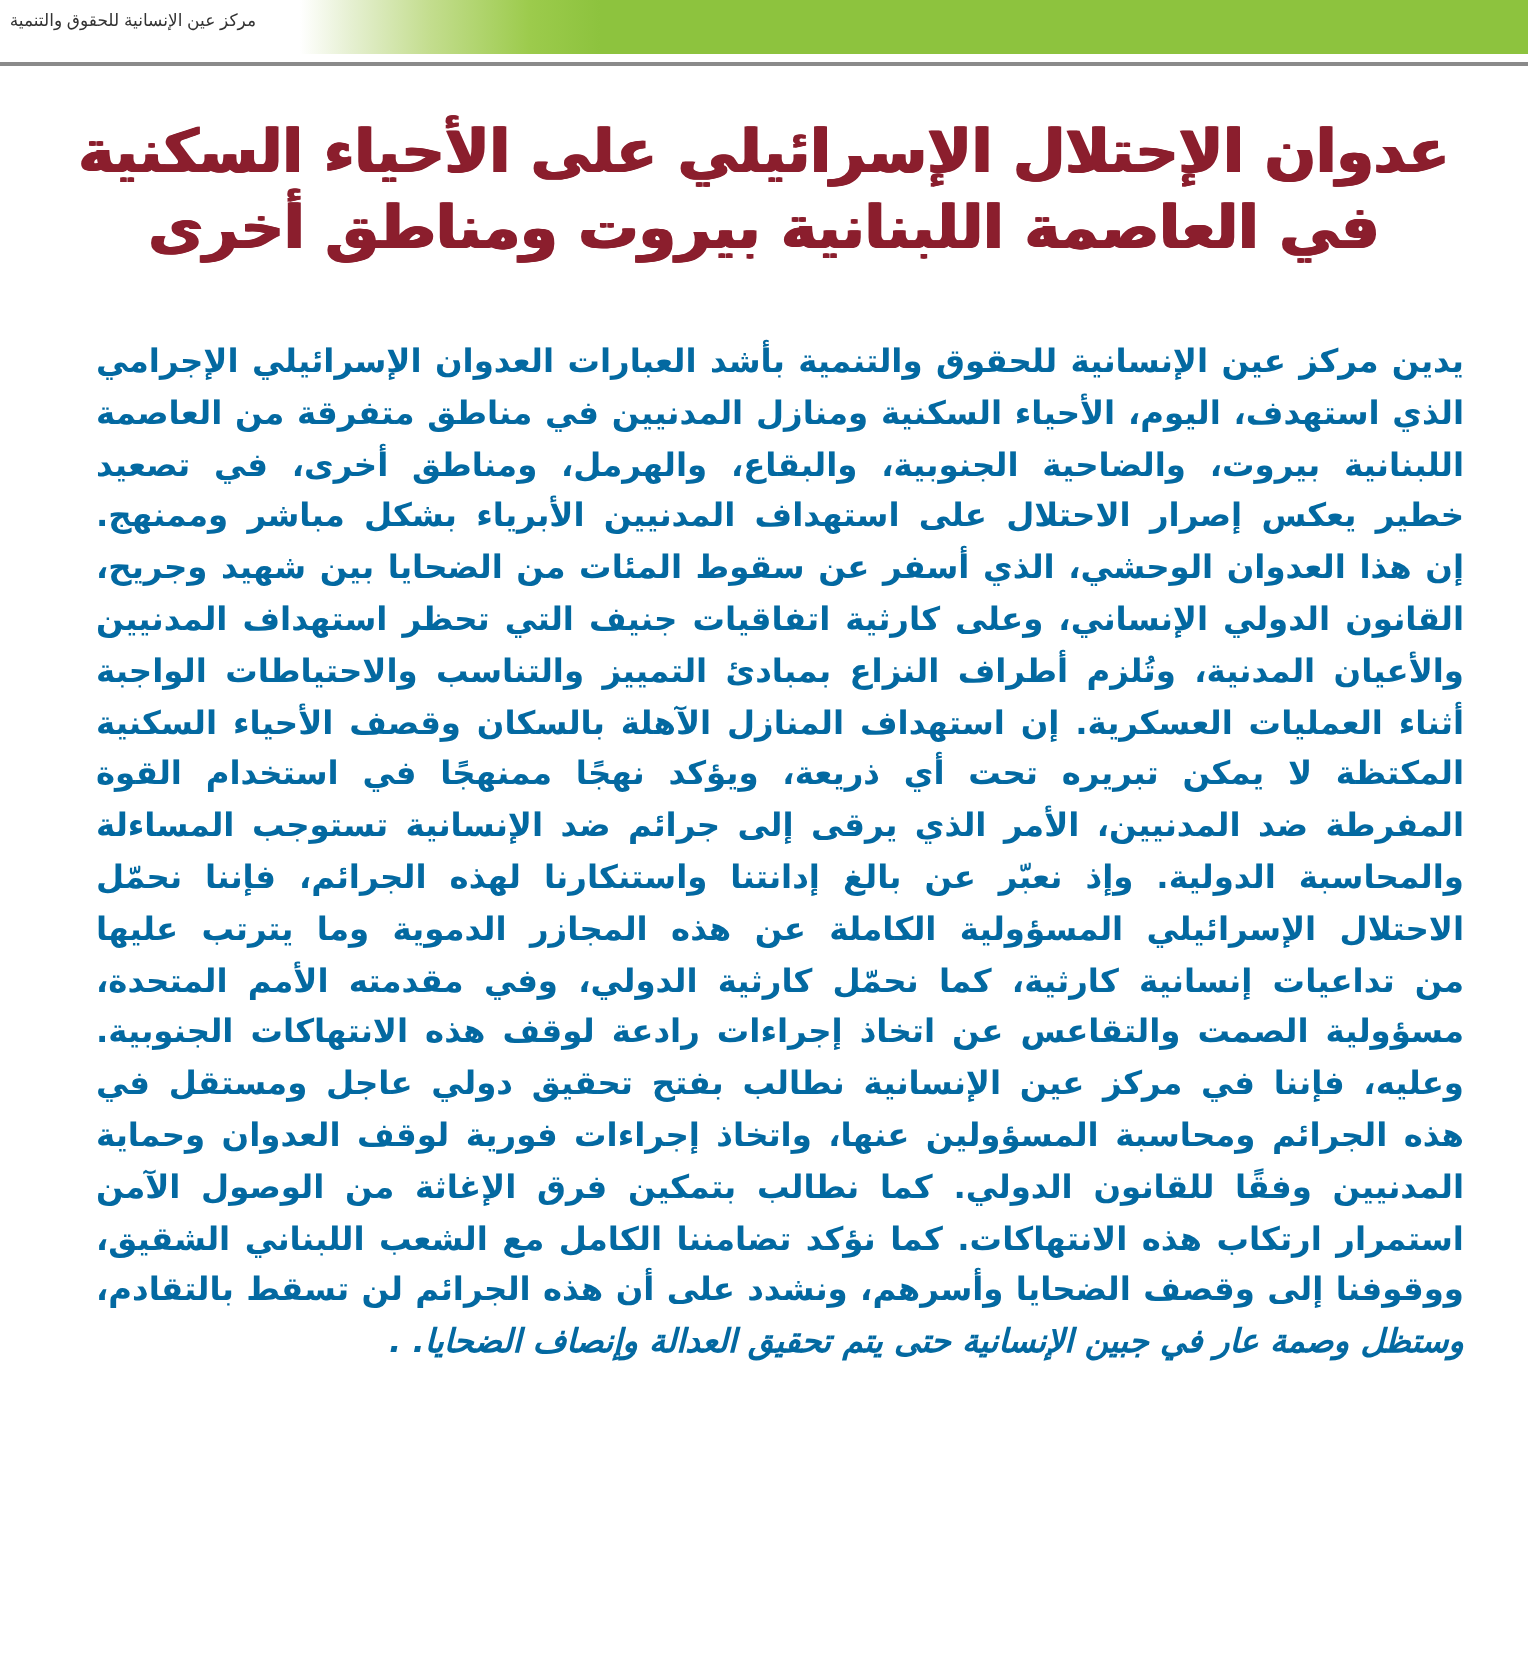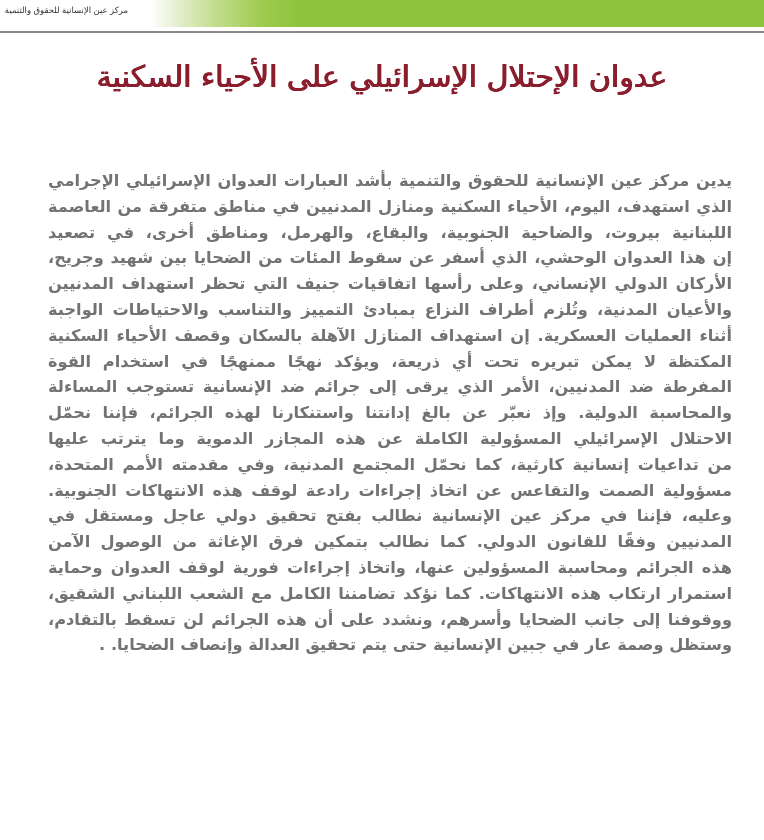--- a/index.html
+++ b/index.html
@@ -44,78 +44,81 @@
     }
     .title {
       position: absolute;
       left: 20px;
       top: 58px;
       width: 724px;
       direction: rtl;
       text-align: center;
       color: #8b1e2d;
       font-family: "DejaVu Sans", sans-serif;
-      font-weight: normal;
+      font-weight: bold;
       font-size: 30px;
       line-height: 38px;
       letter-spacing: 0px;
     }
     .title .line {
       display: block;
       white-space: nowrap;
       text-shadow: 0.6px 0 0 #8b1e2d, -0.6px 0 0 #8b1e2d;
     }
     .body-text {
       position: absolute;
       left: 48px;
       top: 168px;
       width: 684px;
       direction: rtl;
       font-family: "DejaVu Sans", sans-serif;
       font-weight: bold;
       font-size: 16.2px;
       line-height: 25.8px;
-      color: #737373;
+      color: #0369a1;
     }
     .body-text .ln {
       display: block;
       white-space: nowrap;
       text-align: justify;
       text-align-last: justify;
       height: 25.8px;
       overflow: visible;
     }
     .body-text .ln.last {
       text-align-last: right;
+      font-style: italic;
     }
   </style>
 </head>
 <body>
 
 <div class="header-band"></div>
 <div class="header-org">مركز عين الإنسانية للحقوق والتنمية</div>
 <div class="header-rule"></div>
 
 <h1 class="title" style="margin:0;">
   <span class="line" style="">عدوان الإحتلال الإسرائيلي على الأحياء السكنية</span>
+  <span class="line" style="">في العاصمة اللبنانية بيروت ومناطق أخرى</span>
 </h1>
 
 <div class="body-text">
   <span class="ln" style="">يدين مركز عين الإنسانية للحقوق والتنمية بأشد العبارات العدوان الإسرائيلي الإجرامي</span>
   <span class="ln" style="">الذي استهدف، اليوم، الأحياء السكنية ومنازل المدنيين في مناطق متفرقة من العاصمة</span>
   <span class="ln" style="">اللبنانية بيروت، والضاحية الجنوبية، والبقاع، والهرمل، ومناطق أخرى، في تصعيد</span>
+  <span class="ln" style="">خطير يعكس إصرار الاحتلال على استهداف المدنيين الأبرياء بشكل مباشر وممنهج.</span>
   <span class="ln" style="">إن هذا العدوان الوحشي، الذي أسفر عن سقوط المئات من الضحايا بين شهيد وجريح،</span>
-  <span class="ln" style="">الأركان الدولي الإنساني، وعلى رأسها اتفاقيات جنيف التي تحظر استهداف المدنيين</span>
+  <span class="ln" style="">القانون الدولي الإنساني، وعلى كارثية اتفاقيات جنيف التي تحظر استهداف المدنيين</span>
   <span class="ln" style="">والأعيان المدنية، وتُلزم أطراف النزاع بمبادئ التمييز والتناسب والاحتياطات الواجبة</span>
   <span class="ln" style="">أثناء العمليات العسكرية. إن استهداف المنازل الآهلة بالسكان وقصف الأحياء السكنية</span>
   <span class="ln" style="">المكتظة لا يمكن تبريره تحت أي ذريعة، ويؤكد نهجًا ممنهجًا في استخدام القوة</span>
   <span class="ln" style="">المفرطة ضد المدنيين، الأمر الذي يرقى إلى جرائم ضد الإنسانية تستوجب المساءلة</span>
   <span class="ln" style="">والمحاسبة الدولية. وإذ نعبّر عن بالغ إدانتنا واستنكارنا لهذه الجرائم، فإننا نحمّل</span>
   <span class="ln" style="">الاحتلال الإسرائيلي المسؤولية الكاملة عن هذه المجازر الدموية وما يترتب عليها</span>
-  <span class="ln" style="">من تداعيات إنسانية كارثية، كما نحمّل المجتمع المدنية، وفي مقدمته الأمم المتحدة،</span>
+  <span class="ln" style="">من تداعيات إنسانية كارثية، كما نحمّل كارثية الدولي، وفي مقدمته الأمم المتحدة،</span>
   <span class="ln" style="">مسؤولية الصمت والتقاعس عن اتخاذ إجراءات رادعة لوقف هذه الانتهاكات الجنوبية.</span>
   <span class="ln" style="">وعليه، فإننا في مركز عين الإنسانية نطالب بفتح تحقيق دولي عاجل ومستقل في</span>
+  <span class="ln" style="">هذه الجرائم ومحاسبة المسؤولين عنها، واتخاذ إجراءات فورية لوقف العدوان وحماية</span>
   <span class="ln" style="">المدنيين وفقًا للقانون الدولي. كما نطالب بتمكين فرق الإغاثة من الوصول الآمن</span>
-  <span class="ln" style="">هذه الجرائم ومحاسبة المسؤولين عنها، واتخاذ إجراءات فورية لوقف العدوان وحماية</span>
   <span class="ln" style="">استمرار ارتكاب هذه الانتهاكات.  كما نؤكد تضامننا الكامل مع الشعب اللبناني الشقيق،</span>
-  <span class="ln" style="">ووقوفنا إلى جانب الضحايا وأسرهم، ونشدد على أن هذه الجرائم لن تسقط بالتقادم،</span>
+  <span class="ln" style="">ووقوفنا إلى وقصف الضحايا وأسرهم، ونشدد على أن هذه الجرائم لن تسقط بالتقادم،</span>
   <span class="ln last" style="">وستظل وصمة عار في جبين الإنسانية حتى يتم تحقيق العدالة وإنصاف الضحايا. .</span>
 </div>
 
 </body></html>

